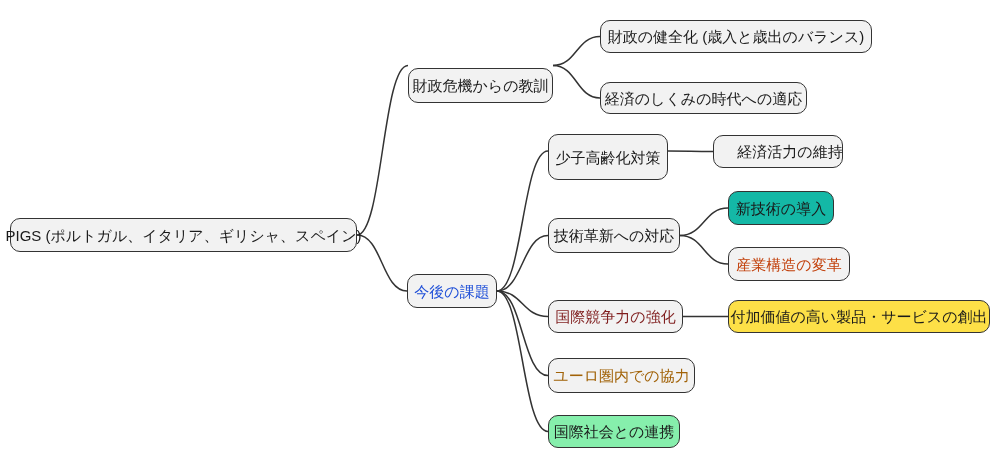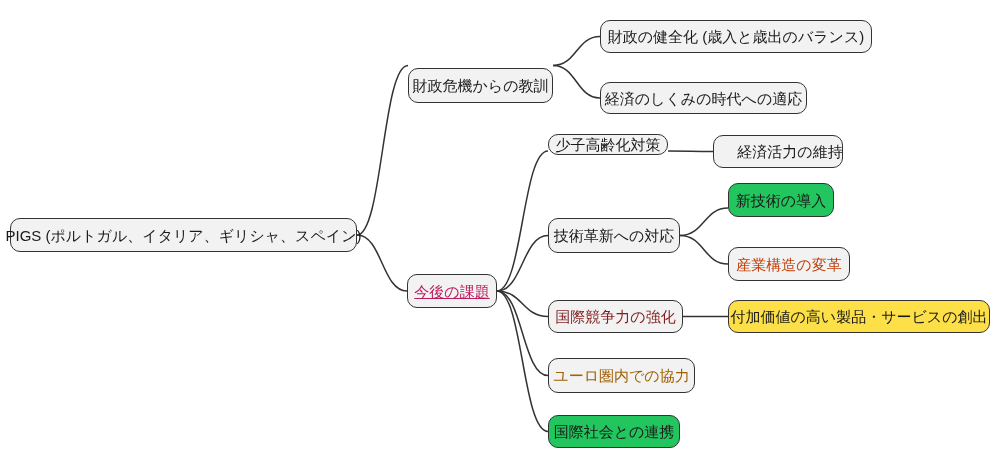--- a/index.html
+++ b/index.html
@@ -73,43 +73,43 @@
       <div class="node" style="left: 408px; top: 48px; width: 145px; height: 35px; background: rgb(242, 242, 242); border-color: rgb(51, 51, 51); margin-top: 20px;">
         <span style="color: rgb(26, 26, 26);">財政危機からの教訓</span>
       </div>
       <div class="node" style="left: 600px; top: 20px; width: 272px; height: 33px; background: rgb(242, 242, 242); border-color: rgb(51, 51, 51);">
         <span style="color: rgb(26, 26, 26);">財政の健全化 (歳入と歳出のバランス)</span>
       </div>
       <div class="node" style="left: 600px; top: 82px; width: 207px; height: 32px; background: rgb(242, 242, 242); border-color: rgb(51, 51, 51); align-items: center;">
         <span style="color: rgb(26, 26, 26);">経済のしくみの時代への適応</span>
       </div>
       <div class="node" style="left: 407px; top: 274px; width: 90px; height: 34px; background: rgb(242, 242, 242); border-color: rgb(51, 51, 51);">
-        <span style="color: #be185d; text-decoration: underline;">今後の課題</span>
+        <span style="color: #1d4ed8;">今後の課題</span>
       </div>
-      <div class="node" style="left: 548px; top: 134px; width: 120px; height: 21px; background: rgb(242, 242, 242); border-color: rgb(51, 51, 51);">
+      <div class="node" style="left: 548px; top: 134px; width: 120px; height: 46px; background: rgb(242, 242, 242); border-color: rgb(51, 51, 51);">
         <span style="color: rgb(26, 26, 26);">少子高齢化対策</span>
       </div>
       <div class="node" style="left: 713px; top: 135px; width: 130px; height: 33px; background: rgb(242, 242, 242); border-color: rgb(51, 51, 51);">
         <span style="color: rgb(26, 26, 26); margin-left: 24px;">経済活力の維持</span>
       </div>
       <div class="node" style="left: 548px; top: 218px; width: 132px; height: 35px; background: rgb(242, 242, 242); border-color: rgb(51, 51, 51);">
         <span style="color: rgb(26, 26, 26);">技術革新への対応</span>
       </div>
-      <div class="node" style="left: 728px; top: 183px; width: 106px; height: 34px; background: #22c55e; border-color: rgb(51, 51, 51);">
+      <div class="node" style="left: 728px; top: 191px; width: 106px; height: 34px; background: #14b8a6; border-color: rgb(51, 51, 51);">
         <span style="color: rgb(26, 26, 26);">新技術の導入</span>
       </div>
       <div class="node" style="left: 728px; top: 247px; width: 122px; height: 34px; background: rgb(242, 242, 242); border-color: rgb(51, 51, 51);">
         <span style="color: #c2410c; text-align: center;">産業構造の変革</span>
       </div>
       <div class="node" style="left: 548px; top: 300px; width: 135px; height: 33px; background: rgb(242, 242, 242); border-color: rgb(51, 51, 51);">
         <span style="color: #7f1d1d;">国際競争力の強化</span>
       </div>
       <div class="node" style="left: 728px; top: 300px; width: 262px; height: 33px; background: #fde047; border-color: rgb(51, 51, 51);">
         <span style="color: rgb(26, 26, 26);">付加価値の高い製品・サービスの創出</span>
       </div>
       <div class="node" style="left: 548px; top: 358px; width: 147px; height: 35px; background: rgb(242, 242, 242); border-color: rgb(51, 51, 51);">
         <span style="color: #a16207;">ユーロ圏内での協力</span>
       </div>
-      <div class="node" style="left: 548px; top: 415px; width: 132px; height: 33px; background: #22c55e; border-color: rgb(51, 51, 51);">
+      <div class="node" style="left: 548px; top: 415px; width: 132px; height: 33px; background: #86efac; border-color: rgb(51, 51, 51);">
         <span style="color: rgb(26, 26, 26);">国際社会との連携</span>
       </div>
     </div>
 </div>
 
 </body></html>

